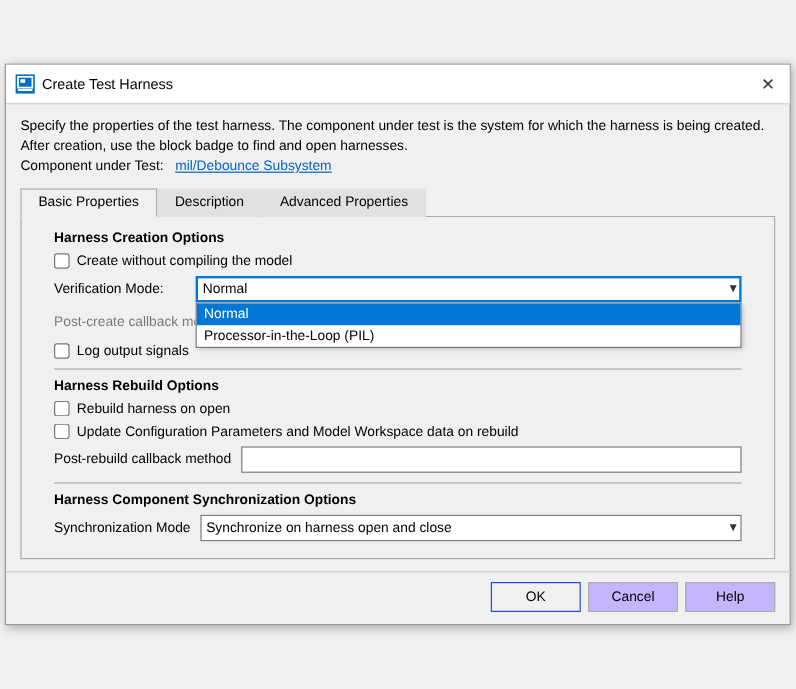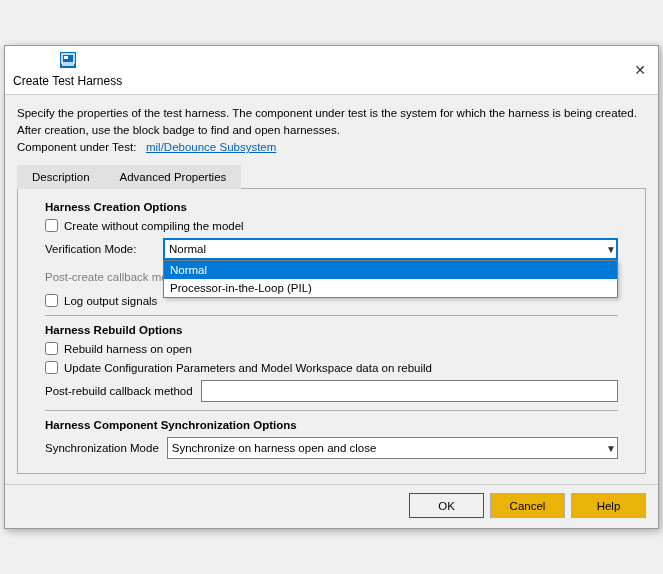--- a/index.html
+++ b/index.html
@@ -28,21 +28,20 @@
       align-items: center;
       justify-content: space-between;
       padding: 6px 8px;
       border-bottom: 1px solid #ccc;
     }
 
     .title-bar-left {
       display: flex;
       align-items: center;
       gap: 6px;
-      flex-direction: column;
     }
 
     .title-icon {
       width: 16px;
       height: 16px;
       background: #0070c0;
       display: flex;
       align-items: center;
       justify-content: center;
     }
@@ -246,21 +245,21 @@
       padding: 8px 12px 10px 12px;
       border-top: 1px solid #ccc;
     }
 
     .btn {
       min-width: 75px;
       height: 25px;
       padding: 0 12px;
       font-size: 11.5px;
       border: 1px solid #adadad;
-      background: #eab308;
+      background: #c4b5fd;
       cursor: pointer;
     }
 
     .btn-primary {
       border: 1px solid #1d4ed8;
       background: #f0f0f0;
     }
 
     .post-create-row {
       display: flex;
@@ -294,20 +293,21 @@
 
     <div class="description-text">
       <span>Specify the properties of the test harness. The component under test is the system for which the harness is being created. After creation, use the block badge to find and open harnesses.</span>
       <br>
       <span>Component under Test:</span>
       <span>&nbsp;</span>
       <a class="component-link">mil/Debounce Subsystem</a>
     </div>
 
     <div class="tabs">
+      <div class="tab active">Basic Properties</div>
       <div class="tab">Description</div>
       <div class="tab">Advanced Properties</div>
     </div>
 
     <div class="tab-content">
 
       <div class="section-label">Harness Creation Options</div>
 
       <div class="checkbox-row">
         <input type="checkbox" style="">

